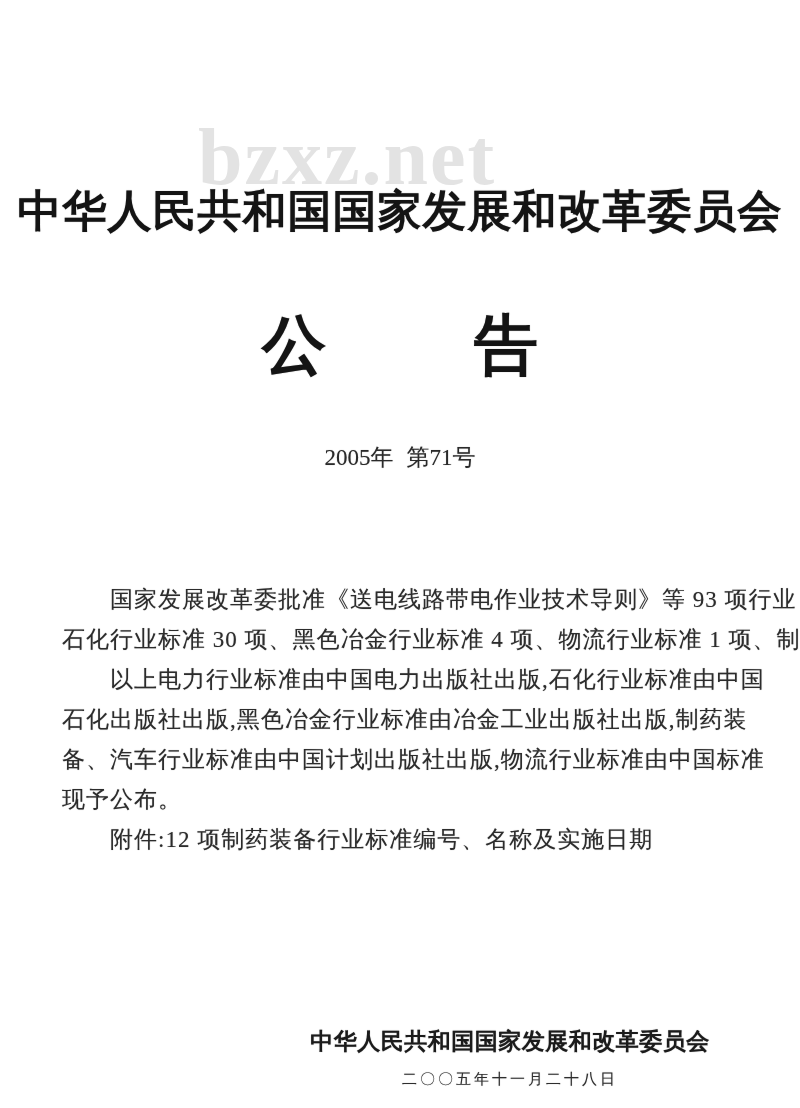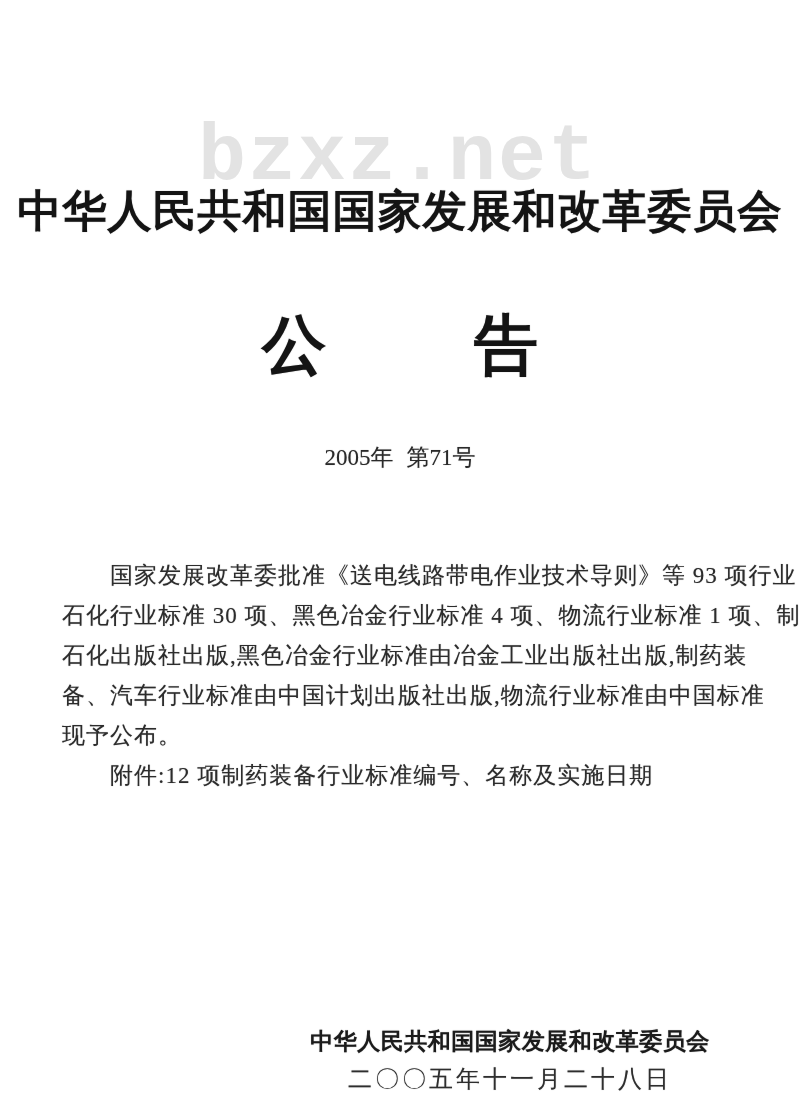--- a/index.html
+++ b/index.html
@@ -14,21 +14,21 @@
     margin: 0 auto;
     background: #ffffff;
     overflow: hidden;
     font-family: "Liberation Serif", serif;
     color: #1f1f1f;
   }
   .watermark {
     position: absolute;
     left: 198px;
     top: 112px;
-    font-family: Liberation Mono, monospace;
+    font-family: Liberation Serif, serif;
     font-size: 80px;
     font-weight: bold;
     letter-spacing: 2px;
     color: #e3e3e3;
     user-select: none;
     z-index: 1;
   }
   .agency-title {
     position: absolute;
     left: 0;
@@ -67,21 +67,21 @@
     justify-content: center;
     gap: 13px;
     font-size: 23px;
     color: #2a2a2a;
     z-index: 2;
     text-shadow: 0 0 1px rgba(0,0,0,0.35);
   }
   .body-text {
     position: absolute;
     left: 62px;
-    top: 556px;
+    top: 580px;
     width: 686px;
     font-size: 23px;
     letter-spacing: 1px;
     color: #2c2c2c;
     z-index: 2;
     text-shadow: 0 0 1px rgba(0,0,0,0.4);
   }
   .body-line {
     height: 40px;
     line-height: 40px;
@@ -102,21 +102,21 @@
     font-size: 23px;
     font-weight: bold;
     letter-spacing: 0.5px;
     color: #1b1b1b;
     line-height: 28px;
     white-space: nowrap;
     text-shadow: 0 0 1px rgba(0,0,0,0.45);
   }
   .doc-date {
     margin-top: 10px;
-    font-size: 24px;
+    font-size: 15px;
     letter-spacing: 3px;
     color: #2e2e2e;
     line-height: 26px;
     white-space: nowrap;
     text-shadow: 0 0 1px rgba(0,0,0,0.35);
   }
 </style>
 </head>
 <body>
 
@@ -132,20 +132,21 @@
   </div>
 
   <div class="issue-line">
     <span>2005年</span>
     <span>第71号</span>
   </div>
 
   <div class="body-text">
     <div class="body-line indent">国家发展改革委批准《送电线路带电作业技术导则》等 93 项行业</div>
     <div class="body-line">石化行业标准 30 项、黑色冶金行业标准 4 项、物流行业标准 1 项、制药</div>
+    <div class="body-line indent">以上电力行业标准由中国电力出版社出版,石化行业标准由中国</div>
     <div class="body-line">石化出版社出版,黑色冶金行业标准由冶金工业出版社出版,制药装</div>
     <div class="body-line">备、汽车行业标准由中国计划出版社出版,物流行业标准由中国标准</div>
     <div class="body-line">现予公布。</div>
     <div class="body-line indent">附件:12 项制药装备行业标准编号、名称及实施日期</div>
   </div>
 
   <div class="footer-block">
     <div class="signature">中华人民共和国国家发展和改革委员会</div>
     <div class="doc-date">二〇〇五年十一月二十八日</div>
   </div>

